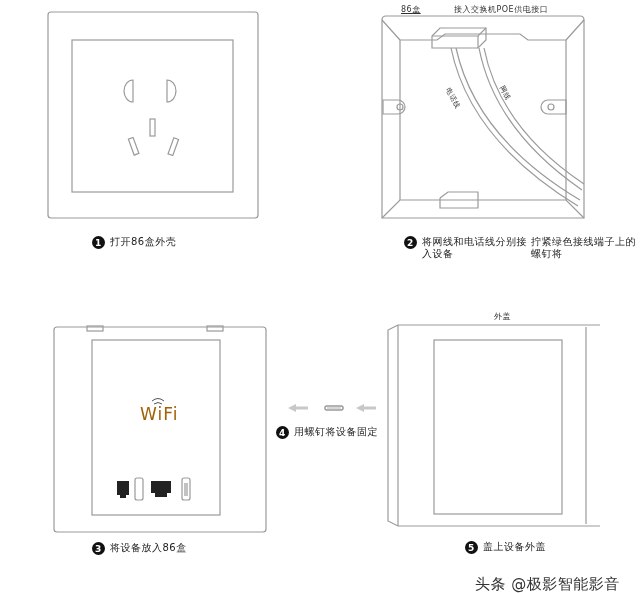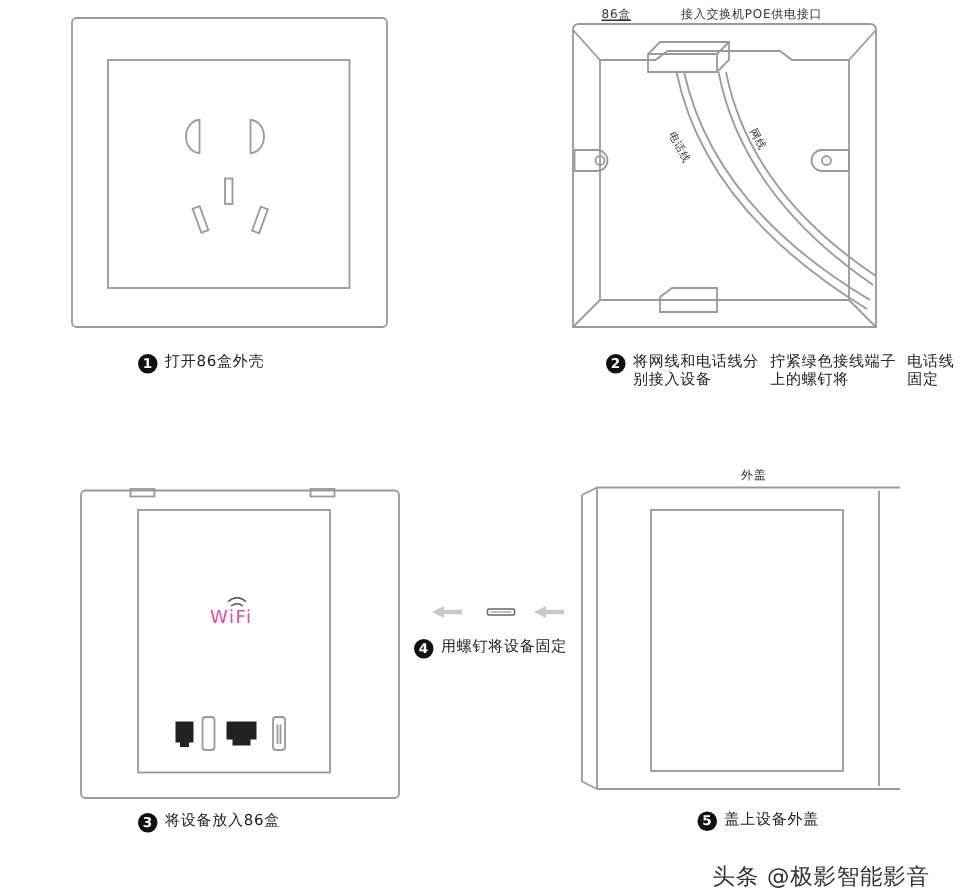--- a/index.html
+++ b/index.html
@@ -89,33 +89,32 @@
     <line x1="586" y1="327" x2="586" y2="524"></line>
     <rect x="434" y="340" width="128" height="174"></rect>
   </g>
 </svg>
 
 <div class="abs small" style="left:401px;top:4px;text-decoration:underline;">86盒</div>
 <div class="abs small" style="left:454px;top:4px;">接入交换机POE供电接口</div>
 <div class="abs small" style="left:452px;top:86px;transform:rotate(62deg);transform-origin:left top;font-size:7px;">电话线</div>
 <div class="abs small" style="left:506px;top:84px;transform:rotate(62deg);transform-origin:left top;font-size:7px;">网线</div>
 <div class="abs small" style="left:494px;top:311px;">外盖</div>
-<div class="abs" style="left:140px;top:404px;font-size:12px;color:#ec4899;letter-spacing:1px;">WiFi</div>
+<div class="abs" style="left:140px;top:404px;font-size:17px;color:#a16207;letter-spacing:1px;">WiFi</div>
 
 <div class="step" style="left:92px;top:236px;">
   <span class="num">1</span>
   <span>打开86盒外壳</span>
 </div>
 
 <div class="step" style="left:404px;top:236px;">
   <span class="num">2</span>
   <span class="multi">
     <span>将网线和电话线分别接入设备</span>
     <span>拧紧绿色接线端子上的螺钉将</span>
-    <span>电话线固定</span>
   </span>
 </div>
 
 <div class="step" style="left:92px;top:542px;">
   <span class="num">3</span>
   <span>将设备放入86盒</span>
 </div>
 
 <div class="step" style="left:276px;top:426px;">
   <span class="num">4</span>

